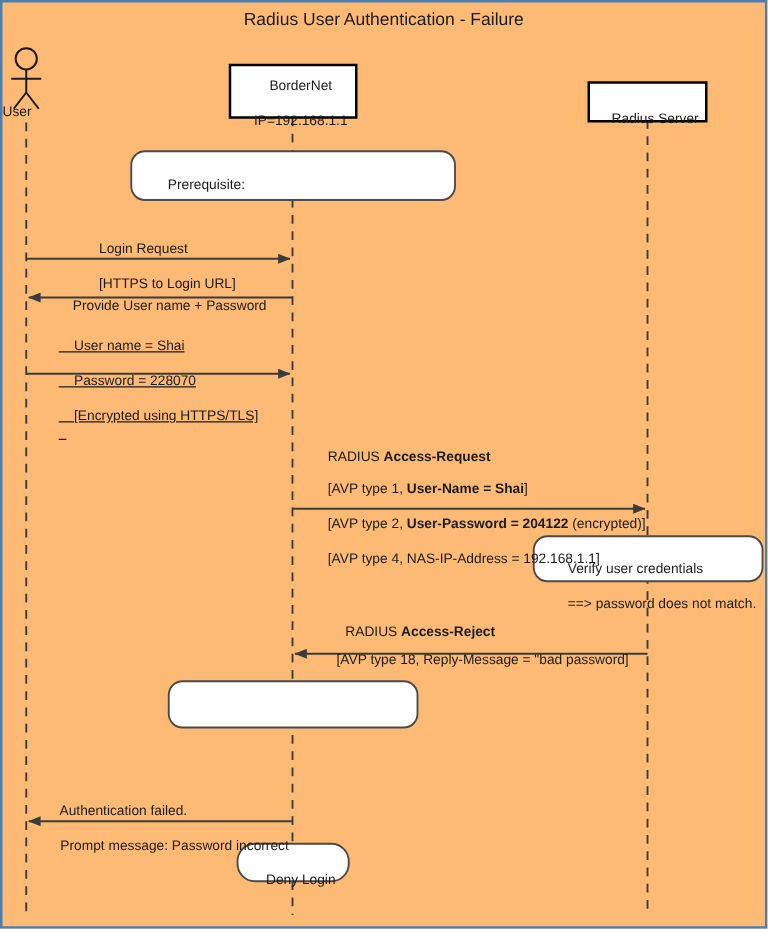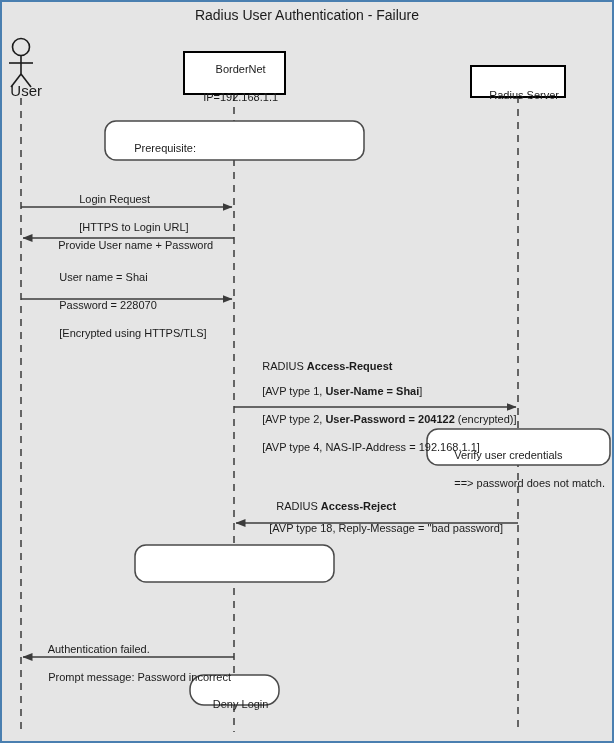--- a/index.html
+++ b/index.html
@@ -4,21 +4,21 @@
 <style>
   html, body {
     margin: 0;
     padding: 0;
     background: #ffffff;
   }
   #diagram-root {
     position: relative;
     width: 614px;
     height: 743px;
-    background: #e5e5e5;
+    background: #fdba74;
     border: 2px solid #4a7fb0;
     box-sizing: border-box;
     font-family: "Liberation Sans", sans-serif;
     overflow: hidden;
   }
   #svg-layer {
     position: absolute;
     left: 0;
     top: 0;
     width: 610px;
@@ -37,22 +37,22 @@
     width: 100%;
     left: 0;
     top: 7px;
   }
   .node-label {
     font-size: 11px;
     text-align: center;
     line-height: 14px;
   }
   .actor-label {
-    font-size: 15px;
-    text-align: right;
+    font-size: 11px;
+    text-align: left;
   }
   .note-text {
     font-size: 11px;
     line-height: 14px;
   }
   .msg-text {
     font-size: 11px;
     line-height: 14px;
   }
   .b { font-weight: bold; }
@@ -119,21 +119,21 @@
 
   <div class="lbl msg-text" style="left:65px; top:176px;">
     <span>Login Request</span><br>
     <span>[HTTPS to Login URL]</span>
   </div>
 
   <div class="lbl msg-text" style="left:44px; top:222px;">
     <span>Provide User name + Password</span>
   </div>
 
-  <div class="lbl msg-text" style="left:45px; top:254px;">
+  <div class="lbl msg-text" style="left:45px; top:254px;text-decoration:underline;">
     <span>User name = Shai</span><br>
     <span>Password = 228070</span><br>
     <span>[Encrypted using HTTPS/TLS]</span>
   </div>
 
   <div class="lbl msg-text" style="left:248px; top:343px;">
     <span>RADIUS </span><span class="b">Access-Request</span>
   </div>
 
   <div class="lbl msg-text" style="left:248px; top:368px;">

